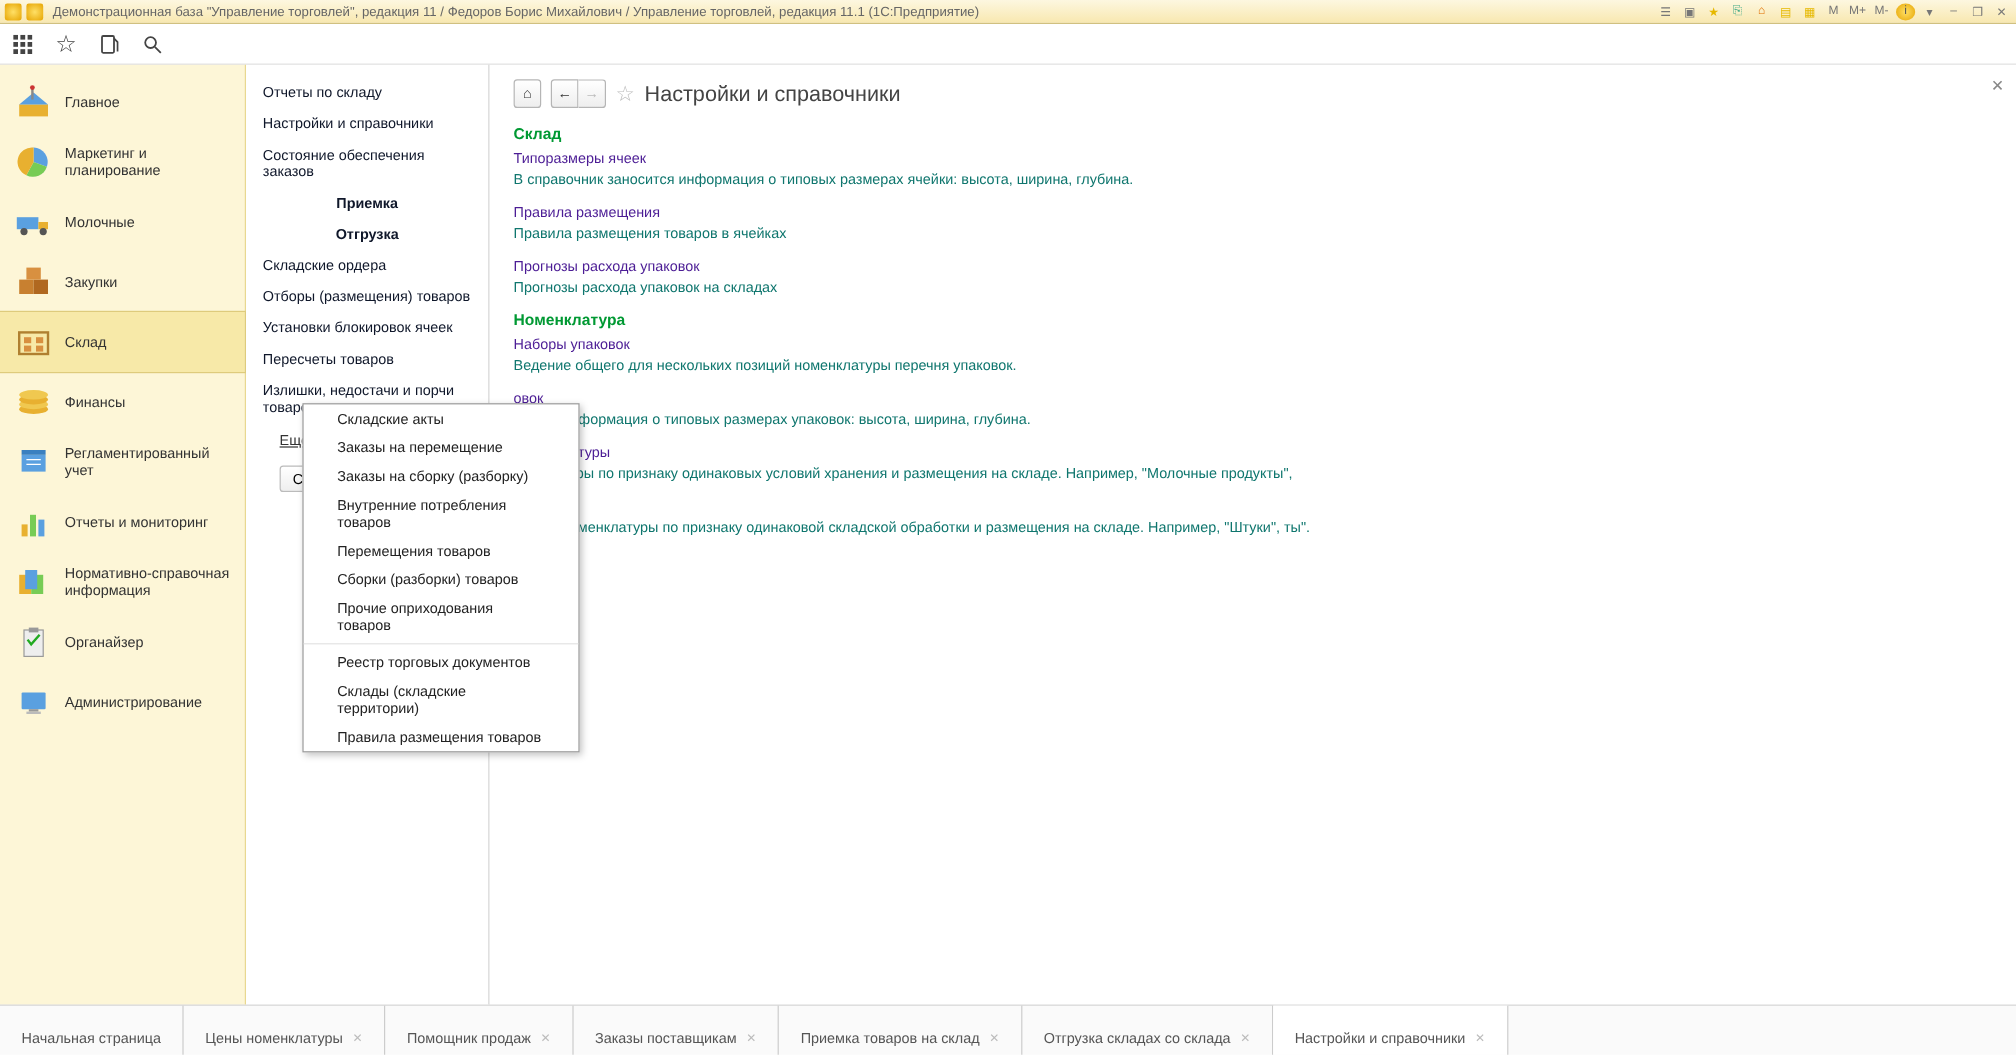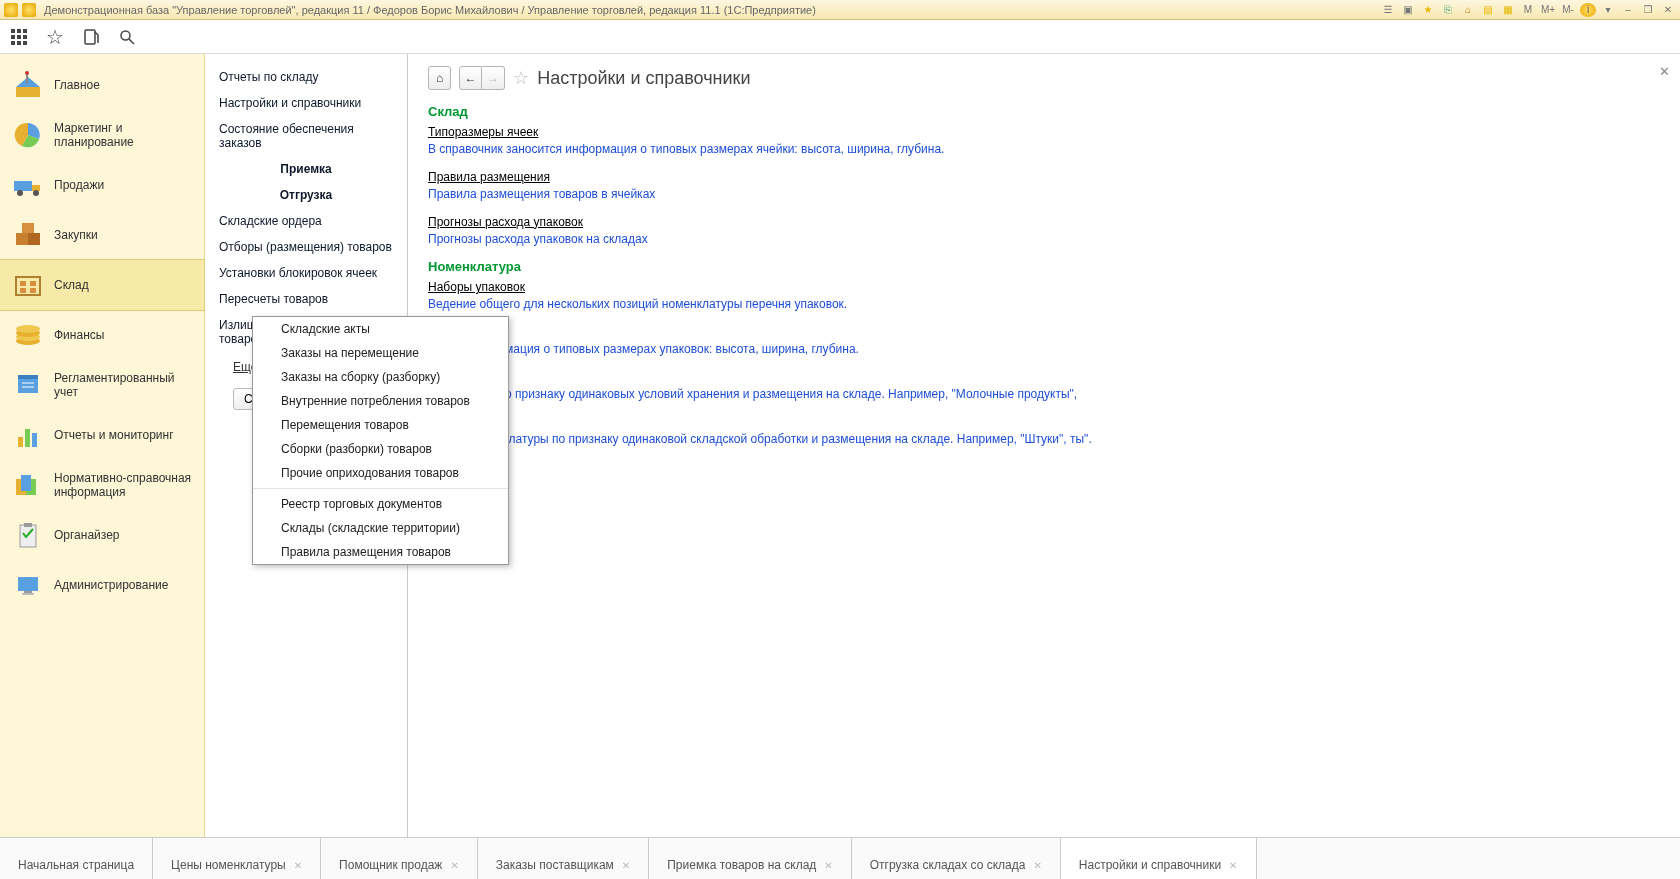--- a/index.html
+++ b/index.html
@@ -22,37 +22,37 @@
 .leftnav .nav-item.active { background: #f7e9a8; outline: 1px solid #decb7c; }
 .leftnav .nav-icon { width: 32px; height: 32px; flex-shrink: 0; display:flex; align-items:center; justify-content:center; }
 .leftnav .nav-label { line-height: 1.2; }
 
 .subnav { width: 203px; background: #fff; border-right: 1px solid #ccc; padding: 10px 0 10px 0; display: flex; flex-direction: column; position: relative; }
 .subnav .sn-item { padding: 6px 14px; color: #0f172a; cursor: pointer; }
 .subnav .sn-item.heavy { font-weight: bold; text-align: center; }
 .subnav .sn-more { padding: 6px 14px; color: #333; cursor: pointer; text-decoration: underline; display: inline-flex; align-items: center; gap: 4px; }
 .subnav .sn-btn { margin: 6px 14px; border: 1px solid #bbb; border-radius: 3px; background: linear-gradient(#fff,#eee); padding: 3px 10px; cursor: pointer; display: inline-block; }
 
-.popup { position: absolute; left: 252px; top: 316px; width: 257px; background: #fff; border: 1px solid #999; box-shadow: 2px 2px 6px rgba(0,0,0,0.25); z-index: 50; }
+.popup { position: absolute; left: 252px; top: 336px; width: 231px; background: #fff; border: 1px solid #999; box-shadow: 2px 2px 6px rgba(0,0,0,0.25); z-index: 50; }
 .popup .p-item { padding: 5px 28px; cursor: pointer; color: #222; }
 .popup .p-sep { height: 1px; background: #e3e3e3; margin: 3px 0; }
 
 .content { flex: 1; background: #fff; padding: 12px 20px 12px 20px; overflow: auto; position: relative; }
 .content-hdr { display: flex; align-items: center; gap: 8px; margin-bottom: 14px; }
 .navbtn { min-width: 23px; height: 24px; border: 1px solid #b5b5b5; border-radius: 3px; background: linear-gradient(#fff,#eee); display: inline-flex; align-items: center; justify-content: center; cursor: pointer; font-size: 12px; color: #333;}
 .navbtn-group { display: inline-flex; }
 .navbtn-group .navbtn { border-radius: 0; }
 .navbtn-group .navbtn:first-child { border-top-left-radius:3px; border-bottom-left-radius:3px; }
 .navbtn-group .navbtn:last-child { border-top-right-radius:3px; border-bottom-right-radius:3px; border-left:none; }
 .star { color: #bbb; font-size: 18px; cursor: pointer; }
 .page-title { font-size: 18px; color: #444; }
 .close-x { position: absolute; right: 10px; top: 10px; color: #888; font-size: 13px; cursor: pointer; }
 .section-h { color: #009933; font-weight: bold; margin: 8px 0 6px 0; font-size: 13px; }
-.lnk { color: #000000; text-decoration: underline; display: inline-block; margin-bottom: 2px; cursor: pointer; }
-.desc { color: #1d4ed8; margin-bottom: 12px; line-height: 1.4; max-width: 720px;}
+.lnk { color: #4c1d95; display: inline-block; margin-bottom: 2px; cursor: pointer; }
+.desc { color: #0f766e; margin-bottom: 12px; line-height: 1.4; max-width: 720px;}
 
 .tabs { height: 55px; display: flex; border-top: 1px solid #ccc; background: #fafafa; }
 .tabs .tab { display: flex; align-items: center; padding: 0 18px; border-right: 1px solid #ccc; color: #555; cursor: pointer; position: relative; gap: 8px; }
 .tabs .tab.active { background: #fff; }
 .tabs .tab.active::after { content:""; position:absolute; left:10px; right:10px; bottom:0; height:2px; background:#7db04e; }
 .tabs .tab .tx { color: #bbb; font-size: 10px; cursor: pointer; }
 svg { display:block; }
 </style>
 </head>
 <body>
@@ -138,21 +138,21 @@
     </div>
     <div class="nav-item">
       <span class="nav-icon">
           <svg width="32" height="32">
             <rect x="2" y="12" width="18" height="10" fill="#5aa0e0"></rect>
             <rect x="20" y="16" width="8" height="6" fill="#e8b030"></rect>
             <circle cx="8" cy="24" r="3" fill="#555"></circle>
             <circle cx="24" cy="24" r="3" fill="#555"></circle>
           </svg>
         </span>
-      <span class="nav-label">Продажи</span>
+      <span class="nav-label">Молочные</span>
     </div>
     <div class="nav-item">
       <span class="nav-icon">
           <svg width="32" height="32">
             <rect x="4" y="14" width="12" height="12" fill="#c88030"></rect>
             <rect x="16" y="14" width="12" height="12" fill="#b06820"></rect>
             <rect x="10" y="4" width="12" height="10" fill="#d89040"></rect>
           </svg>
         </span>
       <span class="nav-label">Закупки</span>

